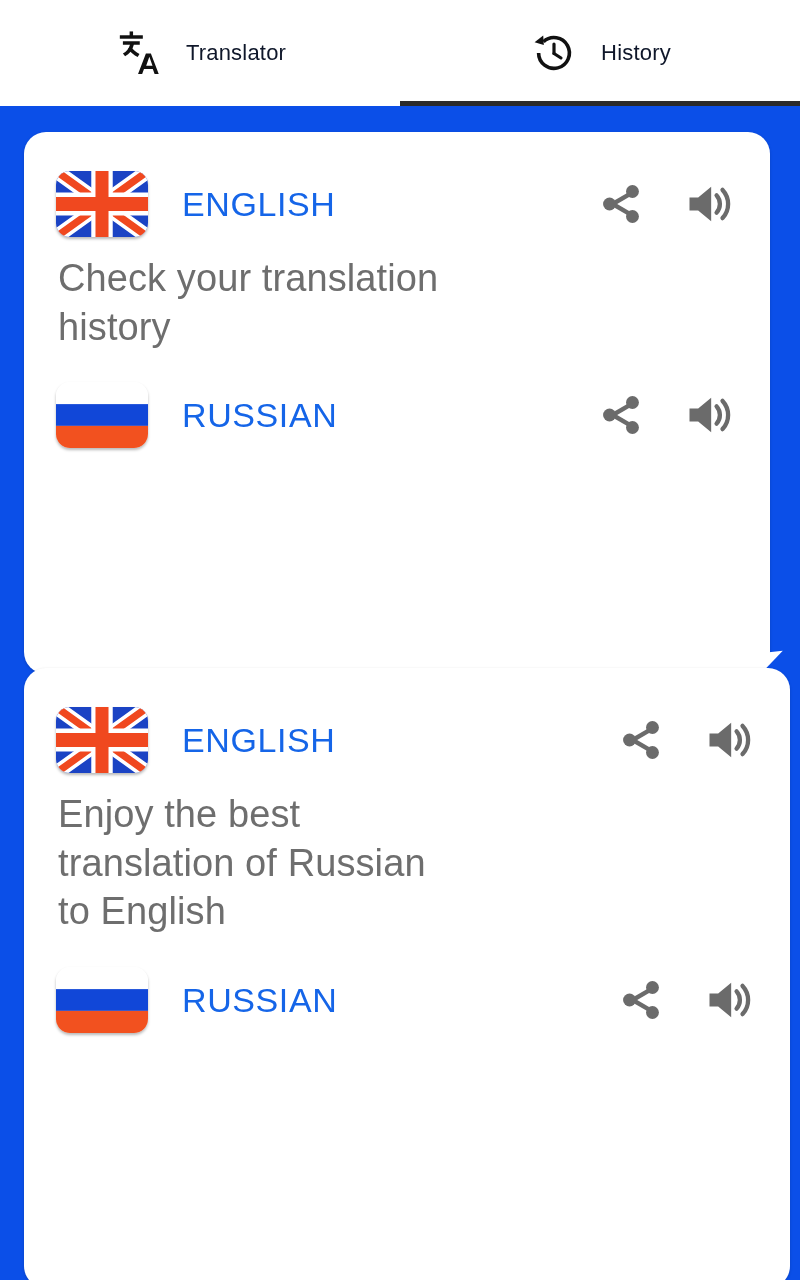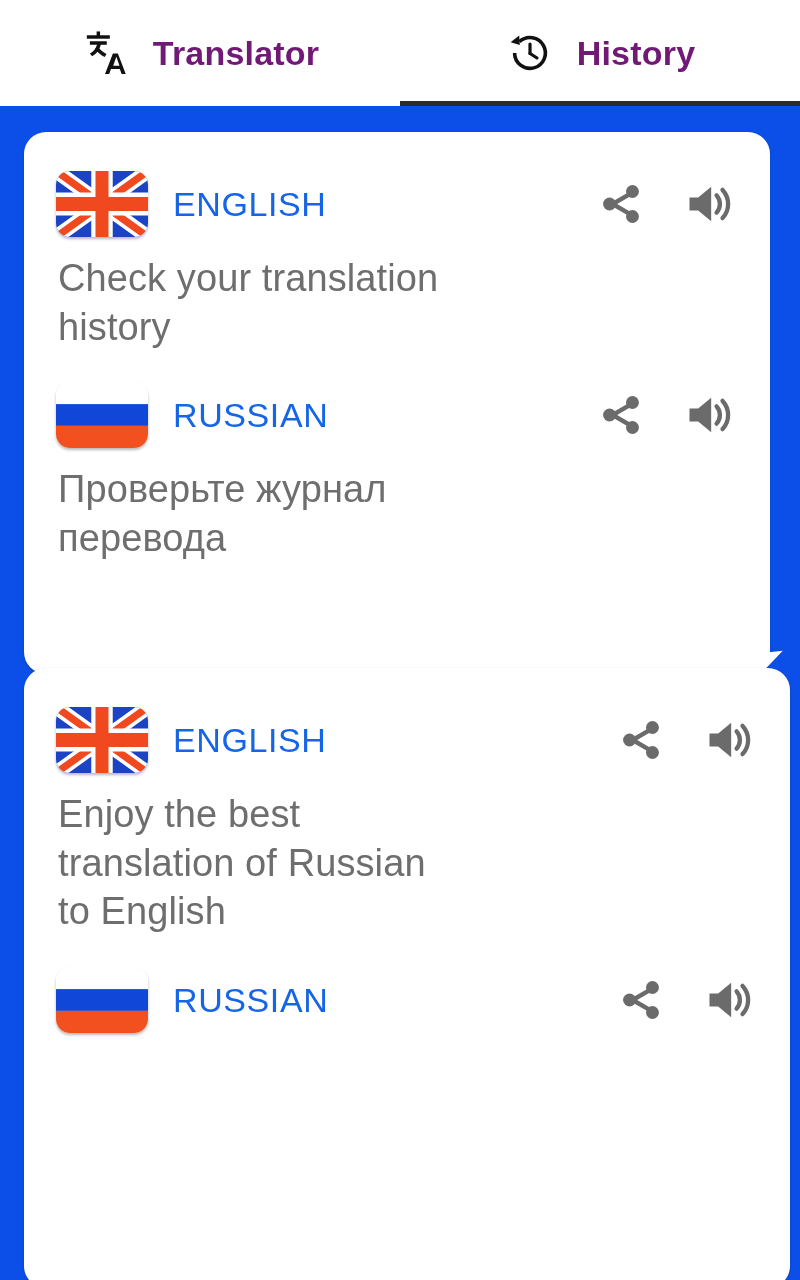--- a/index.html
+++ b/index.html
@@ -31,25 +31,24 @@
     height: 106px;
     display: flex;
     align-items: center;
     justify-content: center;
     gap: 22px;
     position: relative;
     cursor: pointer;
   }
 
   .tab-label {
-    font-size: 34px;
-    color: #701a75;
+    font-size: 22px;
+    color: #0f172a;
     letter-spacing: 0.2px;
     line-height: 1;
-    font-weight: bold;
   }
 
   .tab-icon {
     width: 50px;
     height: 50px;
     display: flex;
     align-items: center;
     justify-content: center;
     flex: 0 0 auto;
   }
@@ -118,21 +117,21 @@
     height: 66px;
     flex: 0 0 auto;
     border-radius: 14px;
     overflow: hidden;
     box-shadow: 0 2px 3px rgba(0,0,0,0.28);
     background: #ffffff;
   }
   .flag svg { display: block; width: 100%; height: 100%; }
 
   .lang-name {
-    margin-left: 25px;
+    margin-left: 34px;
     font-size: 34px;
     color: #1565e8;
     letter-spacing: 0.6px;
     line-height: 1;
     flex: 1 1 auto;
   }
 
   .row-actions {
     display: flex;
     align-items: center;
@@ -276,22 +275,20 @@
         <span class="act-icon">
           <svg viewBox="0 0 48 48" width="52" height="52" aria-hidden="true">
             <path d="M6 18 h8 L26 8 v32 L14 30 H6 z" fill="#6b6b6b"></path>
             <path d="M31 16 a12 12 0 0 1 0 16" stroke="#6b6b6b" stroke-width="4" fill="none" stroke-linecap="round"></path>
             <path d="M36.5 11 a19 19 0 0 1 0 26" stroke="#6b6b6b" stroke-width="4" fill="none" stroke-linecap="round"></path>
           </svg>
         </span>
       </span>
     </div>
 
-    <div class="phrase">Проверьте журнал
-перевода</div>
 
     <span class="card-tail"></span>
   </div>
 
   <div class="card" id="card-1">
 
     <div class="gap-md"></div>
 
     <div class="lang-row">
       <span class="flag">

